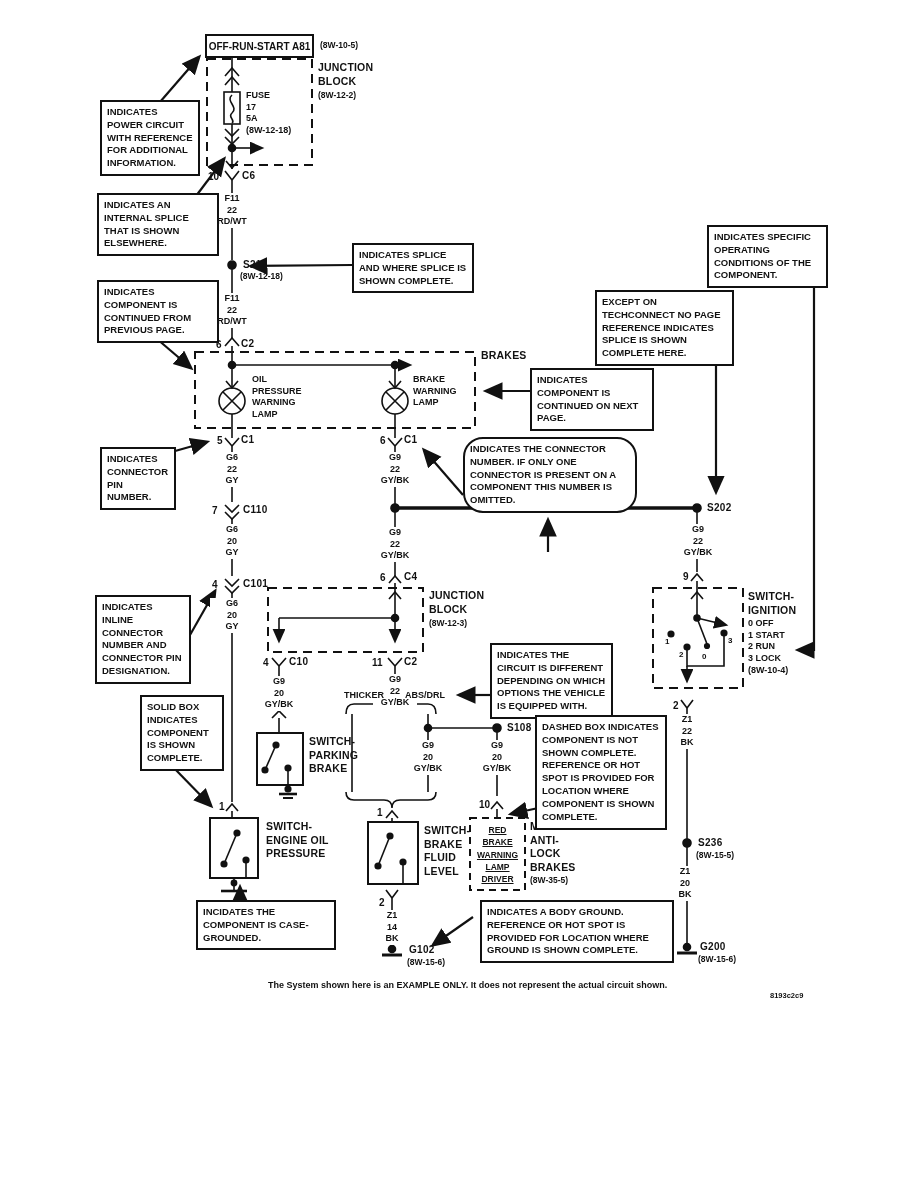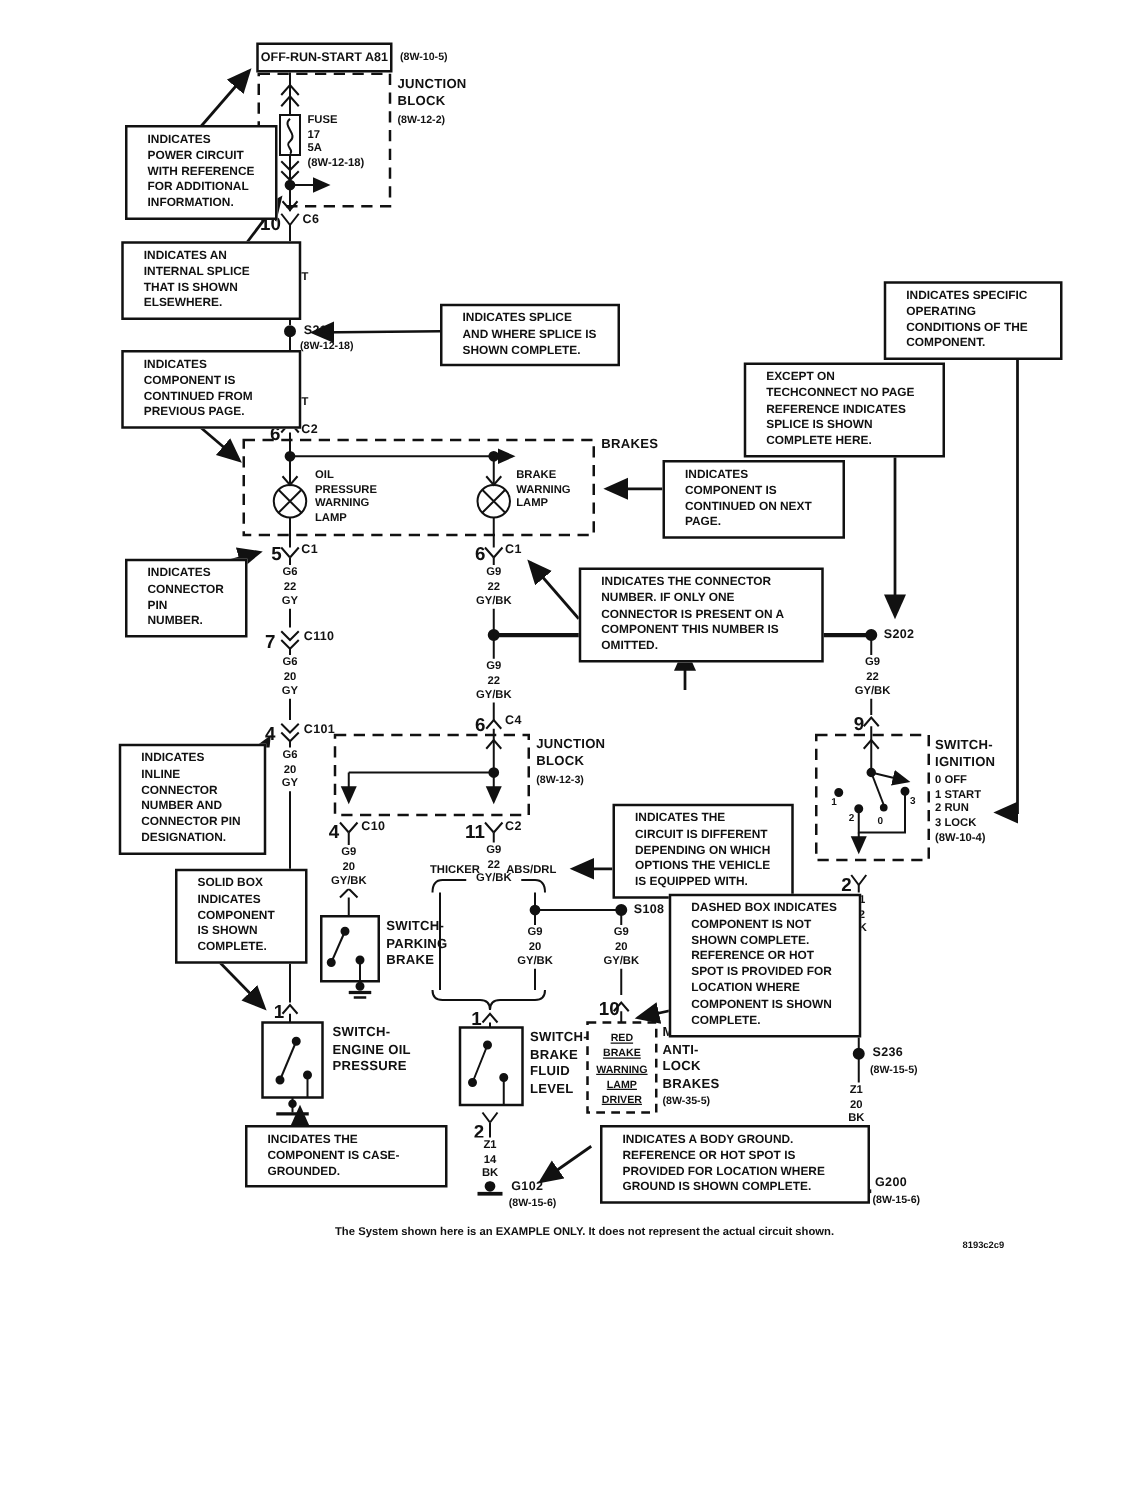--- a/index.html
+++ b/index.html
@@ -2,27 +2,27 @@
 <html><head>
 <meta charset="utf-8">
 <style>
   html,body{margin:0;padding:0;background:#fff;}
   .stage{position:relative;width:918px;height:1188px;background:#fff;
          font-family:"Liberation Sans",sans-serif;color:#111;overflow:hidden;}
   .stage svg{position:absolute;left:0;top:0;}
   .lbl{position:absolute;white-space:pre-line;font-weight:bold;line-height:1.3;font-size:9px;}
   .wire{background:#fff;text-align:center;width:44px;}
   .wire.narrow{width:30px;}
-  .pin{font-size:15px;}
+  .pin{font-size:10px;}
   .cname{font-size:10px;letter-spacing:.3px;}
   .comp{font-size:10.5px;letter-spacing:.2px;line-height:1.3;}
   .ref{font-size:8.5px;}
   .inner{text-align:center;font-size:8.5px;line-height:1.45;text-decoration:underline;}
   .contact{font-size:8px;}
-  .box{position:absolute;border:2px solid #111;background:#fff;padding:4px 16px;
+  .box{position:absolute;border:2px solid #111;background:#fff;padding:4px 5px;
        font-weight:bold;font-size:9.5px;line-height:1.35;}
   .titlebox{position:absolute;border:2.5px solid #111;text-align:center;font-weight:bold;
             font-size:10px;display:flex;align-items:center;justify-content:center;background:#fff;}
   .footer{font-size:9px;}
   .doccode{font-size:7.5px;}
 </style>
 </head>
 <body>
 
 <div class="stage">
@@ -376,21 +376,21 @@
   <div class="lbl ref" style="left:698px;top:954px;">(8W-15-6)</div>
 
   <div class="box" style="left:100px;top:100px;width:86px;">INDICATES POWER CIRCUIT WITH REFERENCE FOR ADDITIONAL INFORMATION.</div>
   <div class="box" style="left:97px;top:193px;width:108px;">INDICATES AN INTERNAL SPLICE THAT IS SHOWN ELSEWHERE.</div>
   <div class="box" style="left:97px;top:280px;width:108px;">INDICATES COMPONENT IS CONTINUED FROM PREVIOUS PAGE.</div>
   <div class="box" style="left:352px;top:243px;width:108px;">INDICATES SPLICE AND WHERE SPLICE IS SHOWN COMPLETE.</div>
   <div class="box" style="left:707px;top:225px;width:107px;">INDICATES SPECIFIC OPERATING CONDITIONS OF THE COMPONENT.</div>
   <div class="box" style="left:595px;top:290px;width:125px;">EXCEPT ON TECHCONNECT NO PAGE REFERENCE INDICATES SPLICE IS SHOWN COMPLETE HERE.</div>
   <div class="box" style="left:530px;top:368px;width:110px;">INDICATES COMPONENT IS CONTINUED ON NEXT PAGE.</div>
   <div class="box" style="left:100px;top:447px;width:62px;">INDICATES CONNECTOR PIN NUMBER.</div>
-  <div class="box" style="left:463px;top:454px;width:160px;">INDICATES THE CONNECTOR NUMBER. IF ONLY ONE CONNECTOR IS PRESENT ON A COMPONENT THIS NUMBER IS OMITTED.</div>
+  <div class="box" style="left:463px;top:437px;width:160px;border-radius:20px;">INDICATES THE CONNECTOR NUMBER. IF ONLY ONE CONNECTOR IS PRESENT ON A COMPONENT THIS NUMBER IS OMITTED.</div>
   <div class="box" style="left:95px;top:595px;width:82px;">INDICATES INLINE CONNECTOR NUMBER AND CONNECTOR PIN DESIGNATION.</div>
   <div class="box" style="left:490px;top:643px;width:109px;">INDICATES THE CIRCUIT IS DIFFERENT DEPENDING ON WHICH OPTIONS THE VEHICLE IS EQUIPPED WITH.</div>
   <div class="box" style="left:535px;top:715px;width:118px;">DASHED BOX INDICATES COMPONENT IS NOT SHOWN COMPLETE. REFERENCE OR HOT SPOT IS PROVIDED FOR LOCATION WHERE COMPONENT IS SHOWN COMPLETE.</div>
   <div class="box" style="left:140px;top:695px;width:70px;">SOLID BOX INDICATES COMPONENT IS SHOWN COMPLETE.</div>
   <div class="box" style="left:196px;top:900px;width:126px;">INCIDATES THE COMPONENT IS CASE-GROUNDED.</div>
   <div class="box" style="left:480px;top:900px;width:180px;">INDICATES A BODY GROUND. REFERENCE OR HOT SPOT IS PROVIDED FOR LOCATION WHERE GROUND IS SHOWN COMPLETE.</div>
 
   <div class="lbl footer" style="left:268px;top:980px;">The System shown here is an EXAMPLE ONLY.  It does not represent the actual circuit shown.</div>
   <div class="lbl doccode" style="left:770px;top:991px;">8193c2c9</div>
 

